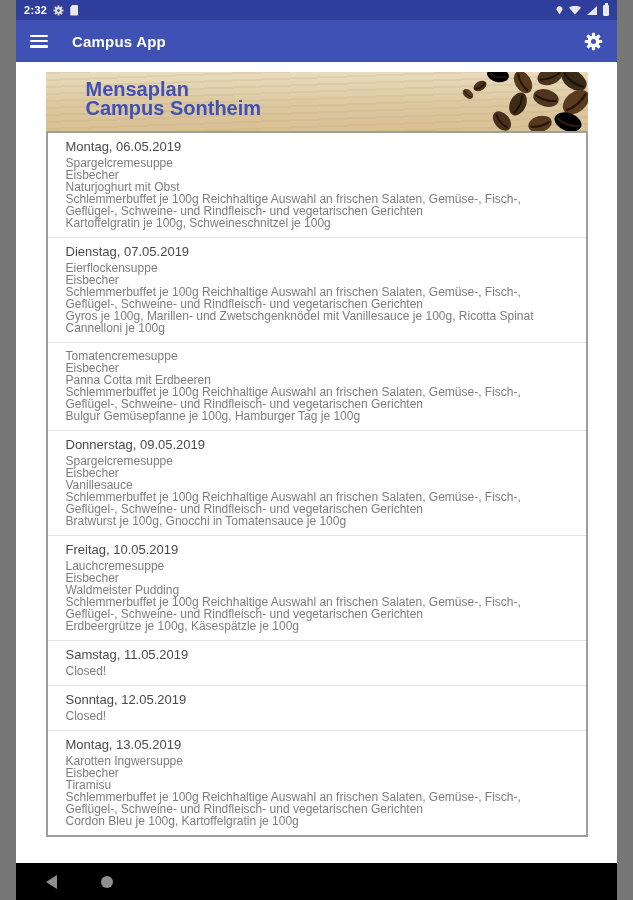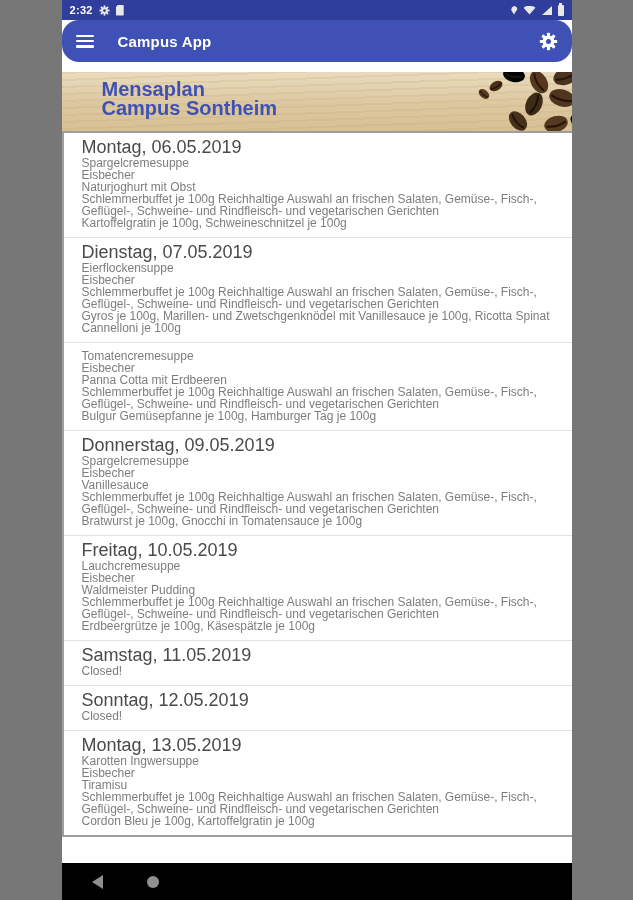--- a/index.html
+++ b/index.html
@@ -9,21 +9,21 @@
     --nav-bg:#000000;
     --card-border:#9e9e9e;
     --divider:#e4e4e4;
     --date-color:#4a4a4a;
     --item-color:#7d7d7d;
   }
   *{margin:0;padding:0;box-sizing:border-box;}
   html,body{background:#777;}
   body{font-family:"Liberation Sans", sans-serif;}
   .screen{
-    width:510px;height:900px;background:#ffffff;
+    width:601px;height:900px;background:#ffffff;
     display:flex;flex-direction:column;overflow:hidden;position:relative;
     margin:0 auto;
   }
   
   .status-bar{
     height:20px;background:var(--status-bg);color:#fff;
     display:flex;align-items:center;justify-content:space-between;
     padding:0 8px;flex:0 0 auto;
   }
   .status-left,.status-right{display:flex;align-items:center;gap:6px;}
@@ -35,21 +35,21 @@
   .loc-icon{width:7px;height:9px;background:#e8e8e8;border-radius:50% 50% 50% 50%/60% 60% 40% 40%;
     clip-path:polygon(50% 100%,0 40%,10% 15%,50% 0,90% 15%,100% 40%);}
   .wifi-icon{width:12px;height:9px;background:#e8e8e8;
     clip-path:polygon(50% 100%,0 25%,15% 12%,50% 0,85% 12%,100% 25%);}
   .signal-icon{width:0;height:0;border-left:10px solid transparent;border-bottom:9px solid #e8e8e8;}
   .batt-icon{width:6px;height:11px;background:#e8e8e8;border-radius:1px;position:relative;}
   .batt-icon:before{content:"";position:absolute;top:-2px;left:1.5px;width:3px;height:2px;background:#e8e8e8;}
   
   .app-bar{
     height:42px;background:var(--appbar-bg);color:#fff;
-    display:flex;align-items:center;padding:0 14px;flex:0 0 auto;border-radius:17px;
+    display:flex;align-items:center;padding:0 14px;flex:0 0 auto;
   }
   .hamburger{width:18px;height:13px;display:flex;flex-direction:column;justify-content:space-between;cursor:pointer;}
   .hamburger span{display:block;height:2.2px;background:#fff;border-radius:1px;}
   .app-title{font-size:15px;font-weight:bold;margin-left:24px;letter-spacing:.2px;}
   .appbar-spacer{flex:1;}
   .appbar-gear{cursor:pointer;display:flex;align-items:center;}
   
   .content{flex:1 1 auto;background:#fff;overflow:hidden;padding-top:10px;}
   .card-col{width:542px;margin:0 auto;}
   .banner{
@@ -61,21 +61,21 @@
   .banner-beans{position:absolute;right:0;top:0;height:100%;}
   .banner-title{
     position:absolute;left:40px;top:8px;color:var(--accent);
     font-size:20px;font-weight:bold;line-height:19px;
   }
   .menu-list{
     border:2px solid var(--card-border);background:#fff;margin-top:0;
   }
   .day{padding:7px 18px 8px 18px;}
   .day + .day{border-top:1px solid var(--divider);}
-  .day-date{font-size:18px;line-height:14px;color:var(--date-color);margin-bottom:3px;}
+  .day-date{font-size:13px;line-height:14px;color:var(--date-color);margin-bottom:3px;}
   .day-item{font-size:12px;line-height:12px;color:var(--item-color);}
   
   .nav-bar{
     height:37px;background:var(--nav-bg);flex:0 0 auto;
     display:flex;align-items:center;position:relative;
   }
   .nav-back{
     margin-left:30px;width:0;height:0;cursor:pointer;
     border-top:7px solid transparent;border-bottom:7px solid transparent;
     border-right:11px solid #8f8f8f;

